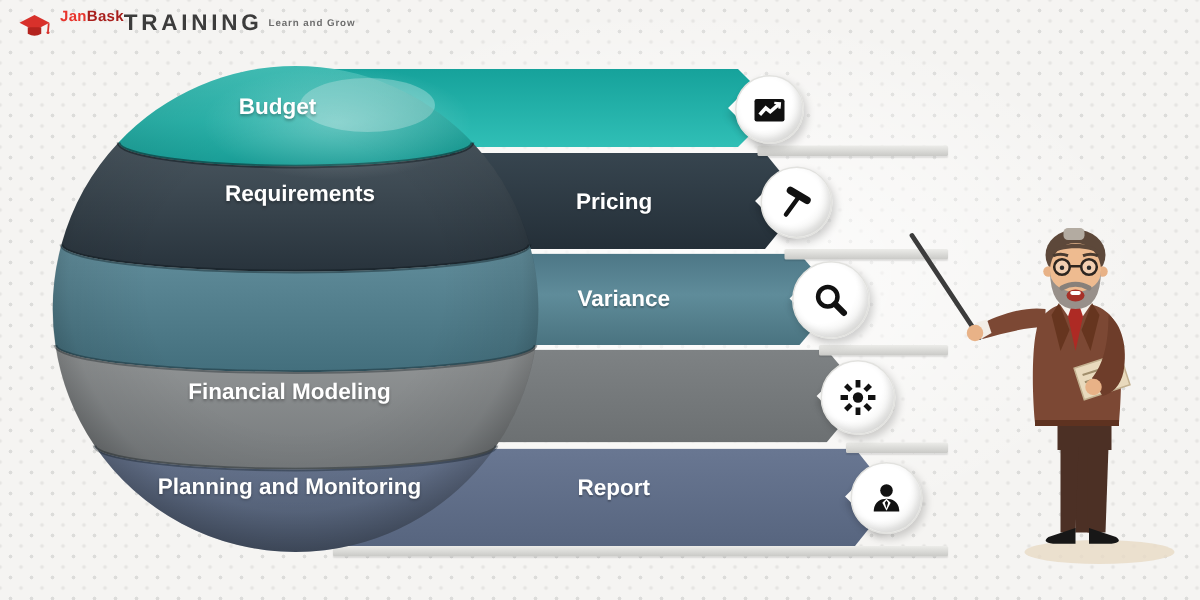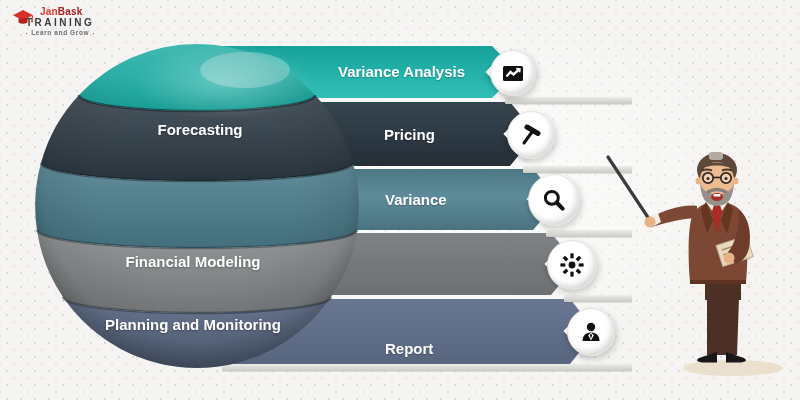--- a/index.html
+++ b/index.html
@@ -13,25 +13,25 @@
     background-size:14px 14px,14px 14px;
     background-position:0 0,7px 7px;
   }
   .stage::before{
     content:'';position:absolute;inset:0;z-index:0;pointer-events:none;
     background:radial-gradient(ellipse 430px 250px at 57% 46%, rgba(255,255,255,0.9), rgba(255,255,255,0) 72%);
   }
   
   .logo{position:absolute;left:12px;top:7px;z-index:7;display:flex;align-items:flex-start;}
   .logo-cap{margin-top:2px;margin-right:-8px;}
-  .logo-text{display:flex;flex-direction:column;line-height:1;}
+  .logo-text{display:flex;line-height:1;}
   .brand{font-size:10px;font-weight:bold;letter-spacing:0.2px;padding-left:14px;}
   .brand .jan{color:#e8342c;}
   .brand .bask{color:#a81f1c;}
-  .training{font-size:10px;font-weight:bold;color:#3c3c3c;letter-spacing:2.5px;margin-top:1px;}
+  .training{font-size:15px;font-weight:bold;color:#3c3c3c;letter-spacing:2.5px;margin-top:1px;}
   .tagline{display:flex;align-items:center;gap:4px;margin-top:2px;}
   .tagline .dash{flex:1;height:0;border-top:1.5px solid #d33a30;}
   .tagline .tag{font-size:6.5px;color:#6d6d6d;font-weight:bold;letter-spacing:0.6px;white-space:nowrap;}
   
   .ribbon{position:absolute;z-index:1;
     clip-path:polygon(0 0, calc(100% - 26px) 0, 100% 50%, calc(100% - 26px) 100%, 0 100%);}
   .rb1{left:185px;top:46px;width:333px;height:52px;background:linear-gradient(to bottom,#16a29b,#30bfb6);}
   .rb2{left:300px;top:102px;width:236px;height:64px;background:linear-gradient(to bottom,#37454f,#242f38);}
   .rb3{left:300px;top:169px;width:259px;height:61px;background:linear-gradient(to bottom,#4d7786,#5f8c9a 45%,#4a7380);}
   .rb4{left:300px;top:233px;width:277px;height:62px;background:linear-gradient(to bottom,#7e8284,#6c7072);}
@@ -54,21 +54,21 @@
     display:flex;align-items:center;justify-content:center;}
   .c1{left:490px;top:50px;width:44px;height:44px;}
   .c2{left:507px;top:111px;width:46px;height:46px;}
   .c3{left:528px;top:174px;width:50px;height:50px;}
   .c4{left:547px;top:240px;width:48px;height:48px;}
   .c5{left:567px;top:308px;width:46px;height:46px;}
   
   .rlabel{position:absolute;z-index:2;color:#fff;font-size:15px;font-weight:bold;
     text-shadow:0 1px 1px rgba(0,0,0,0.25);white-space:nowrap;}
   .rl1{left:338px;top:63px;} .rl2{left:384px;top:126px;} .rl3{left:385px;top:191px;}
-  .rl4{left:382px;top:256px;} .rl5{left:385px;top:340px;}
+  .rl4{left:382px;top:256px;} .rl5{left:385px;top:317px;}
   .slabel{position:absolute;z-index:5;color:#fff;font-size:15px;font-weight:bold;
     text-align:center;text-shadow:0 1px 2px rgba(0,0,0,0.3);white-space:nowrap;}
   .sl1{left:110px;top:63px;width:150px;}
   .sl2{left:120px;top:121px;width:160px;}
   .sl3{left:108px;top:187px;width:180px;}
   .sl4{left:93px;top:253px;width:200px;}
   .sl5{left:78px;top:316px;width:230px;}
   .sphere-svg{position:absolute;left:0;top:0;z-index:4;pointer-events:none;}
   .character-svg{position:absolute;left:595px;top:140px;z-index:6;pointer-events:none;}
 </style>
@@ -151,21 +151,20 @@
   </div>
   <div class="icircle c5">
     <svg width="26" height="26" viewBox="0 0 26 26">
       <circle cx="13" cy="8" r="4.2" fill="#111"></circle>
       <path d="M4.5 22 C4.5 15.5 9 13.5 13 13.5 C17 13.5 21.5 15.5 21.5 22 Z" fill="#111"></path>
       <path d="M13 13.5 L10.2 16.2 L13 21.5 L15.8 16.2 Z" fill="#fff"></path>
       <path d="M13 14.6 L11.9 16.1 L13 20 L14.1 16.1 Z" fill="#111"></path>
     </svg>
   </div>
 
-  <div class="rlabel rl1">Variance Analysis</div>
   <div class="rlabel rl2">Pricing</div>
   <div class="rlabel rl3">Variance</div>
   <div class="rlabel rl5">Report</div>
 
   <svg class="sphere-svg" width="400" height="400" viewBox="0 0 400 400">
     <defs>
       <linearGradient id="g1" x1="0" y1="0" x2="0" y2="1">
         <stop offset="0" stop-color="#45c8bf"></stop>
           <stop offset="0.55" stop-color="#2bb5ac"></stop>
           <stop offset="1" stop-color="#189b94"></stop>
@@ -205,21 +204,22 @@
     <path d="M79 95 A118 16 0 0 0 315 95" fill="none" stroke="rgba(10,20,25,0.5)" stroke-width="2.5"></path>
     <path d="M41 163 A156 18 0 0 0 353 163" fill="none" stroke="rgba(10,20,25,0.4)" stroke-width="2.5"></path>
     <path d="M37 230 A160 18 0 0 0 357 230" fill="none" stroke="rgba(10,20,25,0.35)" stroke-width="2.5"></path>
     <path d="M63 297 A134 16 0 0 0 331 297" fill="none" stroke="rgba(10,20,25,0.35)" stroke-width="2.5"></path>
 
     <ellipse cx="225" cy="82" rx="90" ry="38" fill="url(#sheen)" opacity="0.55"></ellipse>
     <ellipse cx="245" cy="70" rx="45" ry="18" fill="rgba(255,255,255,0.28)"></ellipse>
     <circle cx="197" cy="206" r="162" fill="url(#vign)"></circle>
   </svg>
 
-  <div class="slabel sl2">Forecasting</div>
+  <div class="slabel sl1">Budget</div>
+  <div class="slabel sl2">Requirements</div>
   <div class="slabel sl5">Planning and Monitoring</div>
   <div class="slabel sl4">Financial Modeling</div>
 
   <svg class="character-svg" width="200" height="245" viewBox="0 0 200 245">
 
     <ellipse cx="138" cy="228" rx="50" ry="8" fill="#e9dcc8" opacity="0.85"></ellipse>
 
     <line x1="13" y1="17" x2="58" y2="85" stroke="#3c3c3c" stroke-width="3.2" stroke-linecap="round"></line>
 
     <path d="M110 138 L146 138 L146 160 L131 160 L131 215 L122 215 L122 160 L110 160 Z" fill="#4c3025"></path>

